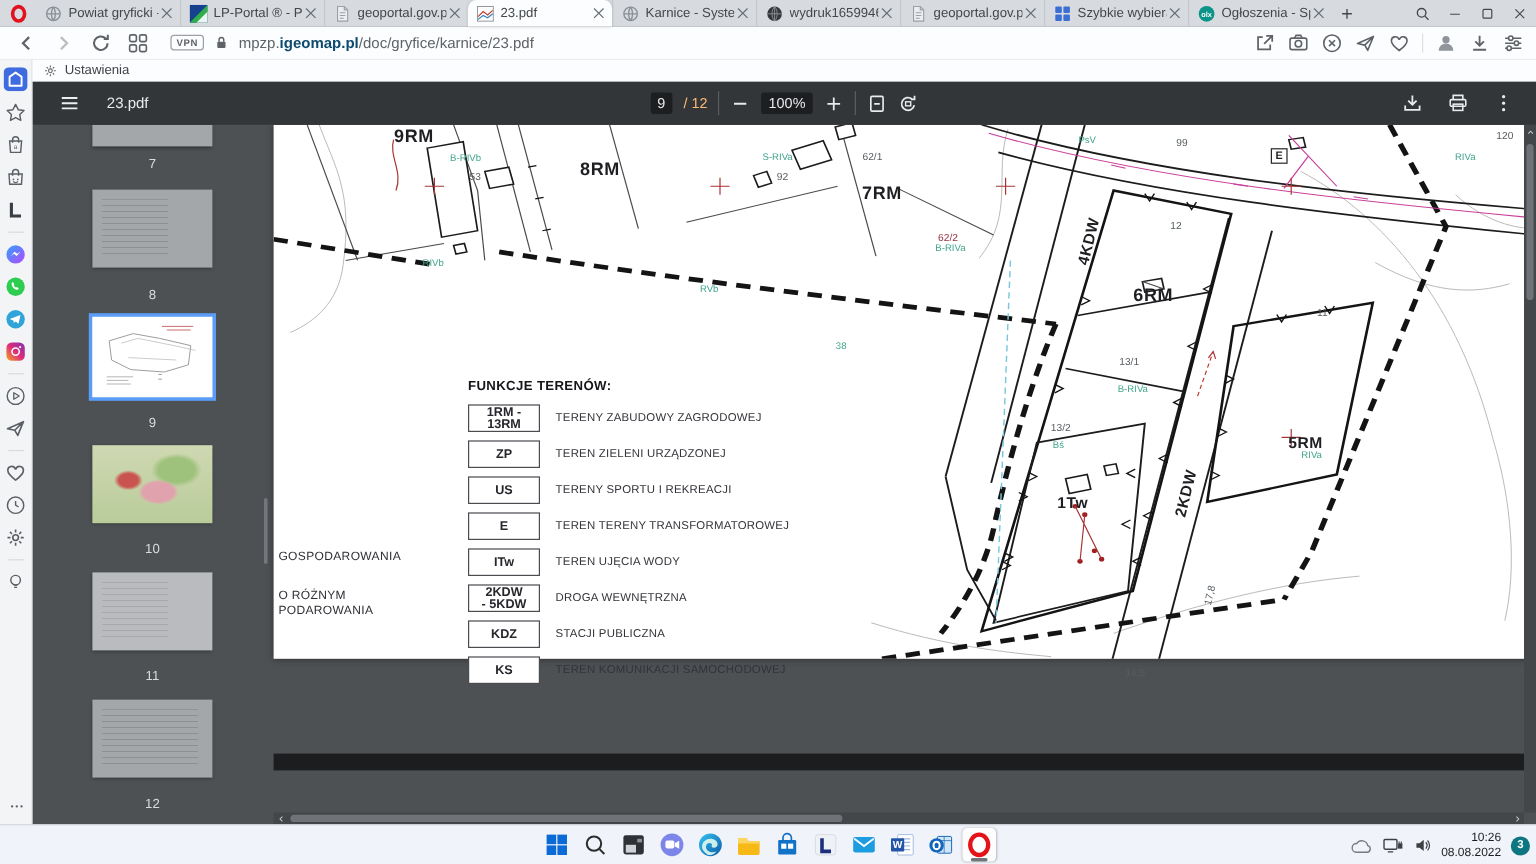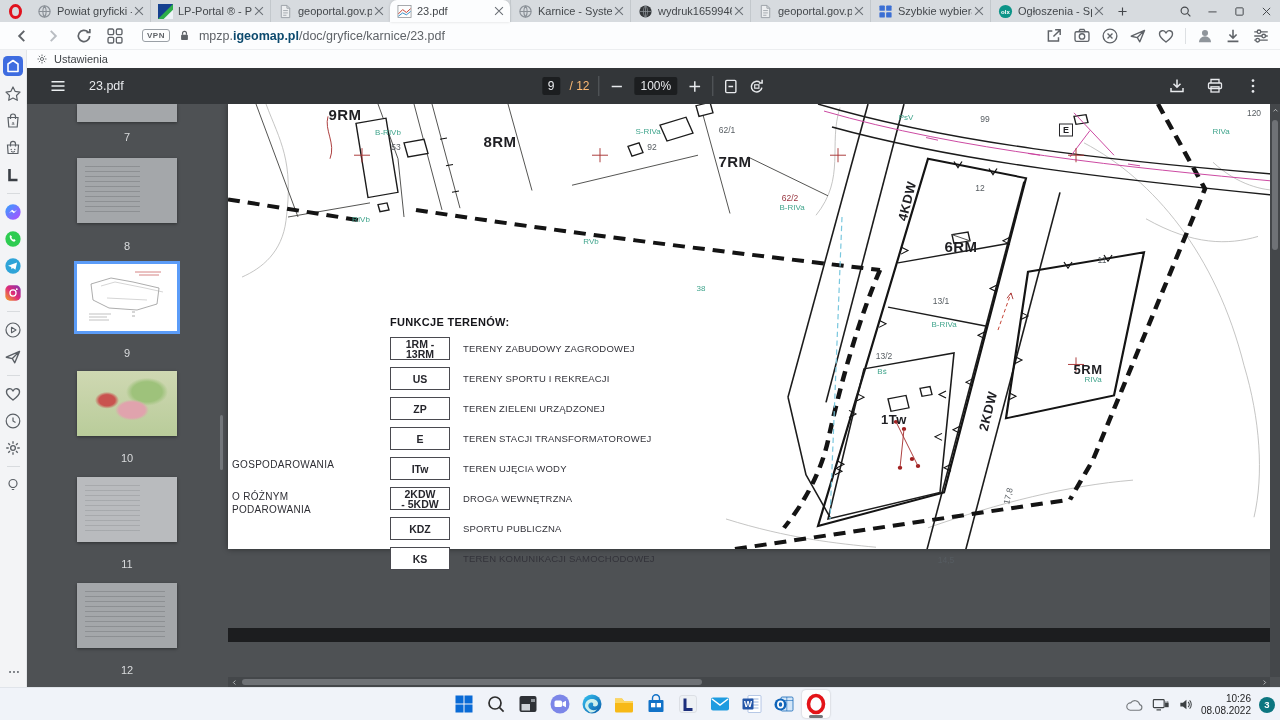--- a/index.html
+++ b/index.html
@@ -752,43 +752,43 @@
       </div>
 
     <div id="legend">
       <div id="legend-title">FUNKCJE TERENÓW:</div>
       <div id="legend-rows">
           <div class="lrow">
             <div class="lbox">1RM - 13RM</div>
             <div class="ldesc">TERENY ZABUDOWY ZAGRODOWEJ</div>
           </div>
           <div class="lrow">
+            <div class="lbox">ZP</div>
+            <div class="ldesc">TEREN ZIELENI URZĄDZONEJ</div>
+          </div>
+          <div class="lrow">
             <div class="lbox">US</div>
             <div class="ldesc">TERENY SPORTU I REKREACJI</div>
           </div>
           <div class="lrow">
-            <div class="lbox">ZP</div>
-            <div class="ldesc">TEREN ZIELENI URZĄDZONEJ</div>
-          </div>
-          <div class="lrow">
             <div class="lbox">E</div>
-            <div class="ldesc">TEREN STACJI TRANSFORMATOROWEJ</div>
+            <div class="ldesc">TEREN TERENY TRANSFORMATOROWEJ</div>
           </div>
           <div class="lrow">
             <div class="lbox">ITw</div>
             <div class="ldesc">TEREN UJĘCIA WODY</div>
           </div>
           <div class="lrow">
             <div class="lbox">2KDW
 - 5KDW</div>
             <div class="ldesc">DROGA WEWNĘTRZNA</div>
           </div>
           <div class="lrow">
             <div class="lbox">KDZ</div>
-            <div class="ldesc">SPORTU PUBLICZNA</div>
+            <div class="ldesc">STACJI PUBLICZNA</div>
           </div>
           <div class="lrow">
             <div class="lbox">KS</div>
             <div class="ldesc">TEREN KOMUNIKACJI SAMOCHODOWEJ</div>
           </div>
         </div>
     </div>
     <div id="frags">
         <span class="frag" style="left: 4px; top: 355px;">GOSPODAROWANIA</span>
         <span class="frag" style="left: 4px; top: 387px;">O RÓŻNYM</span>

